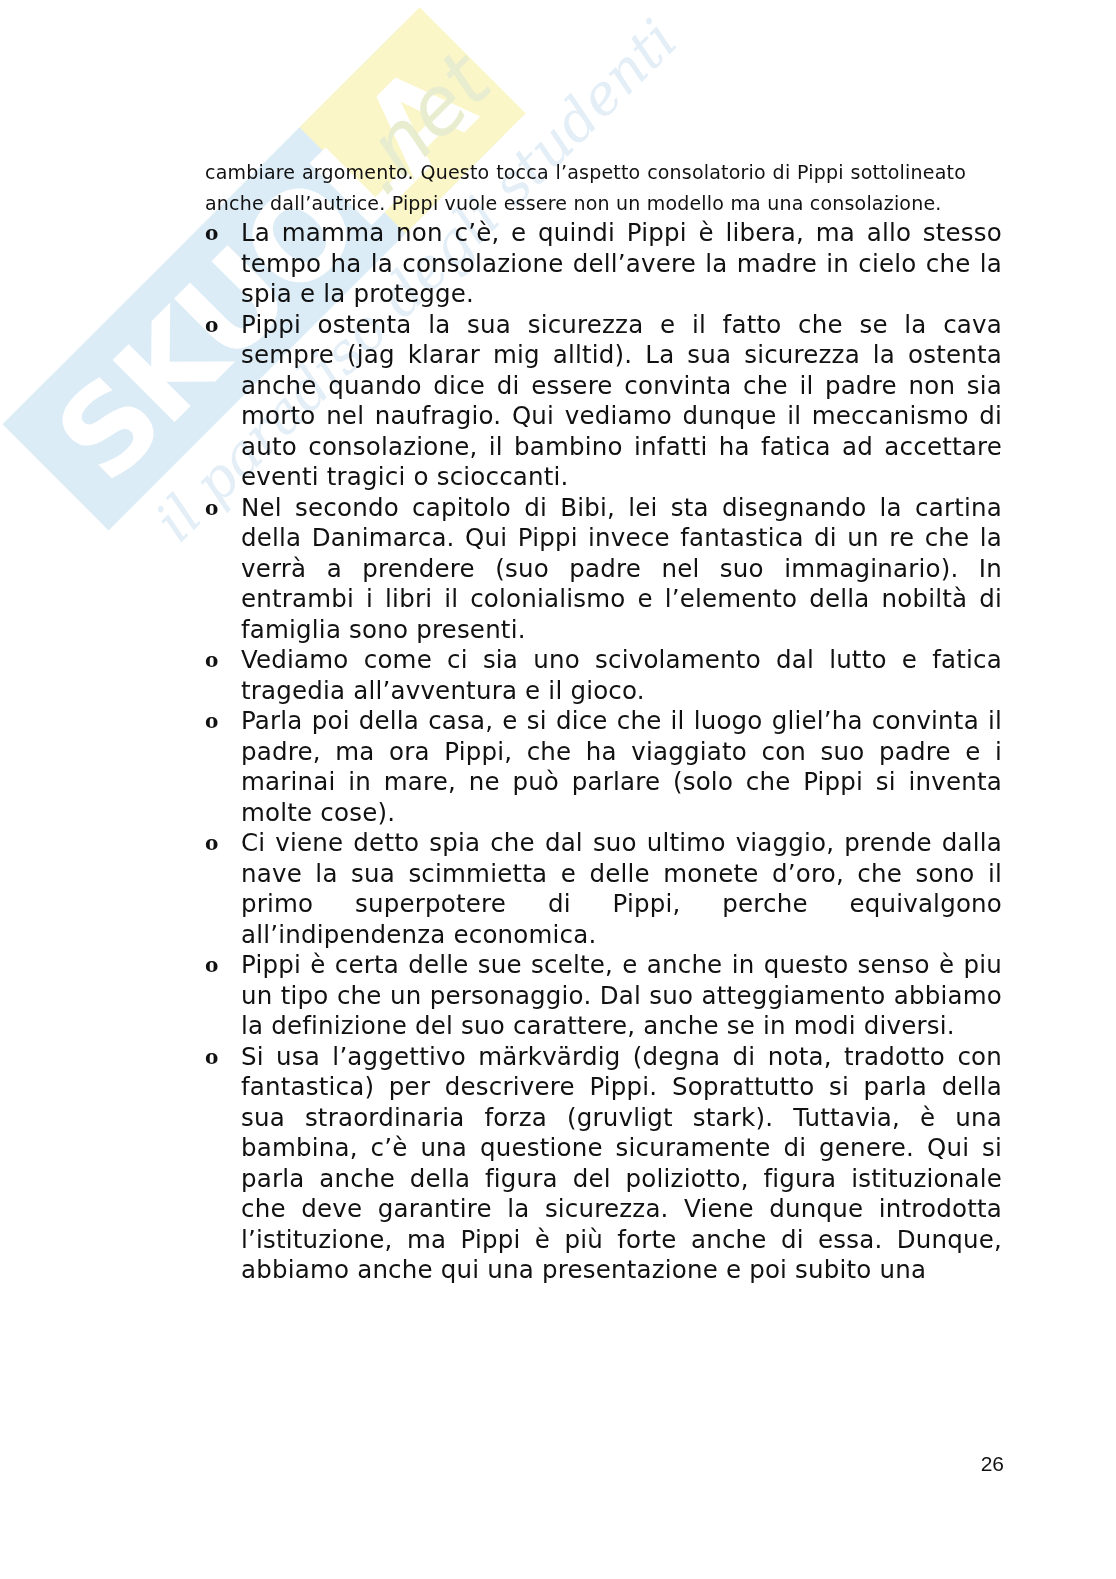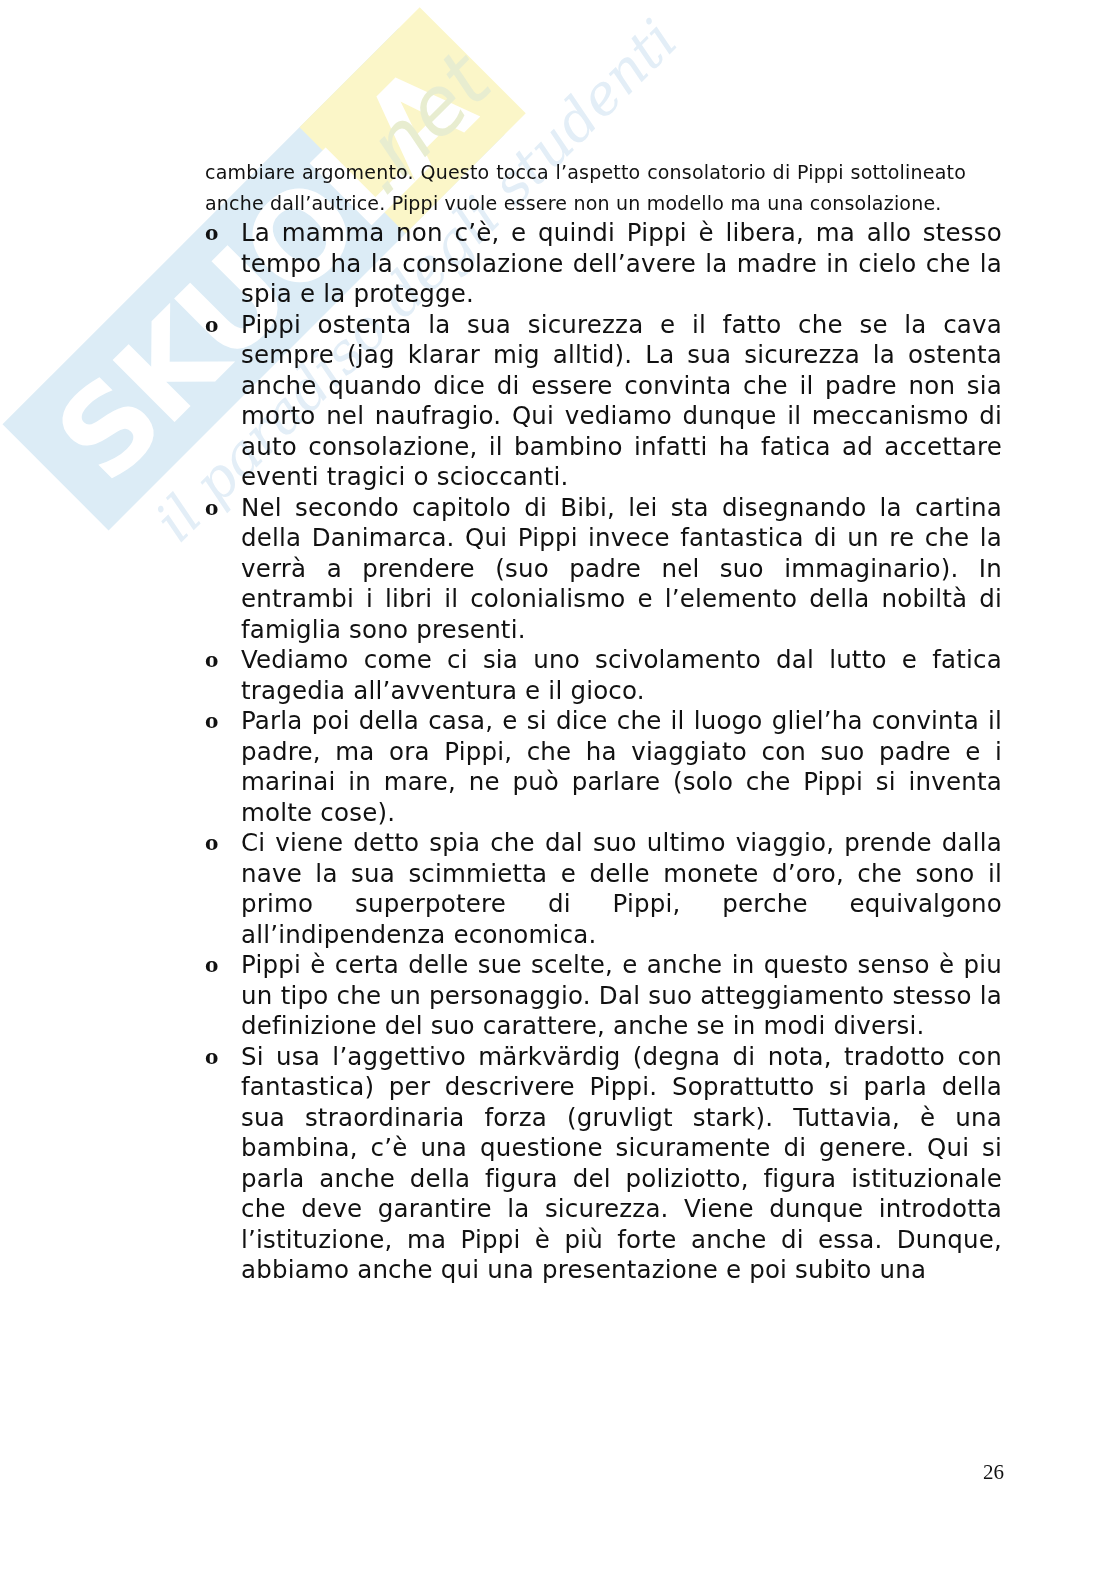--- a/index.html
+++ b/index.html
@@ -61,25 +61,24 @@
       font-size: 20px;
       line-height: 30.5px;
       color: #111;
     }
     .page-number {
       position: absolute;
       left: 960px;
       top: 1452px;
       width: 44px;
       text-align: right;
-      font-family: Liberation Serif, serif;
+      font-family: Liberation Sans, sans-serif;
       font-size: 21px;
       color: #111;
       z-index: 1;
-      margin-top: 8px;
     }
   </style>
 </head>
 <body>
 
 <svg class="watermark" viewBox="0 0 1116 1579" xmlns="http://www.w3.org/2000/svg">
   <g transform="rotate(-45 250 290)" opacity="1">
 
     <rect x="-20" y="210" width="560" height="150" fill="#dcecf6"></rect>
 
@@ -115,21 +114,21 @@
     <li>
       <span class="bullet-glyph">o</span>
       <span>Parla poi della casa, e si dice che il luogo gliel’ha convinta il padre, ma ora Pippi, che ha viaggiato con suo padre e i marinai in mare, ne può parlare (solo che Pippi si inventa molte cose).</span>
     </li>
     <li>
       <span class="bullet-glyph">o</span>
       <span>Ci viene detto spia che dal suo ultimo viaggio, prende dalla nave la sua scimmietta e delle monete d’oro, che sono il primo superpotere di Pippi, perche equivalgono all’indipendenza economica.</span>
     </li>
     <li>
       <span class="bullet-glyph">o</span>
-      <span>Pippi è certa delle sue scelte, e anche in questo senso è piu un tipo che un personaggio. Dal suo atteggiamento stesso la definizione del suo carattere, anche se in modi diversi.</span>
+      <span>Pippi è certa delle sue scelte, e anche in questo senso è piu un tipo che un personaggio. Dal suo atteggiamento abbiamo la definizione del suo carattere, anche se in modi diversi.</span>
     </li>
     <li>
       <span class="bullet-glyph">o</span>
       <span>Si usa l’aggettivo märkvärdig (degna di nota, tradotto con fantastica) per descrivere Pippi. Soprattutto si parla della sua straordinaria forza (gruvligt stark). Tuttavia, è una bambina, c’è una questione sicuramente di genere. Qui si parla anche della figura del poliziotto, figura istituzionale che deve garantire la sicurezza. Viene dunque introdotta l’istituzione, ma Pippi è più forte anche di essa. Dunque, abbiamo anche qui una presentazione e poi subito una</span>
     </li>
   </ul>
 </main>
 
 <div class="page-number">26</div>
 

